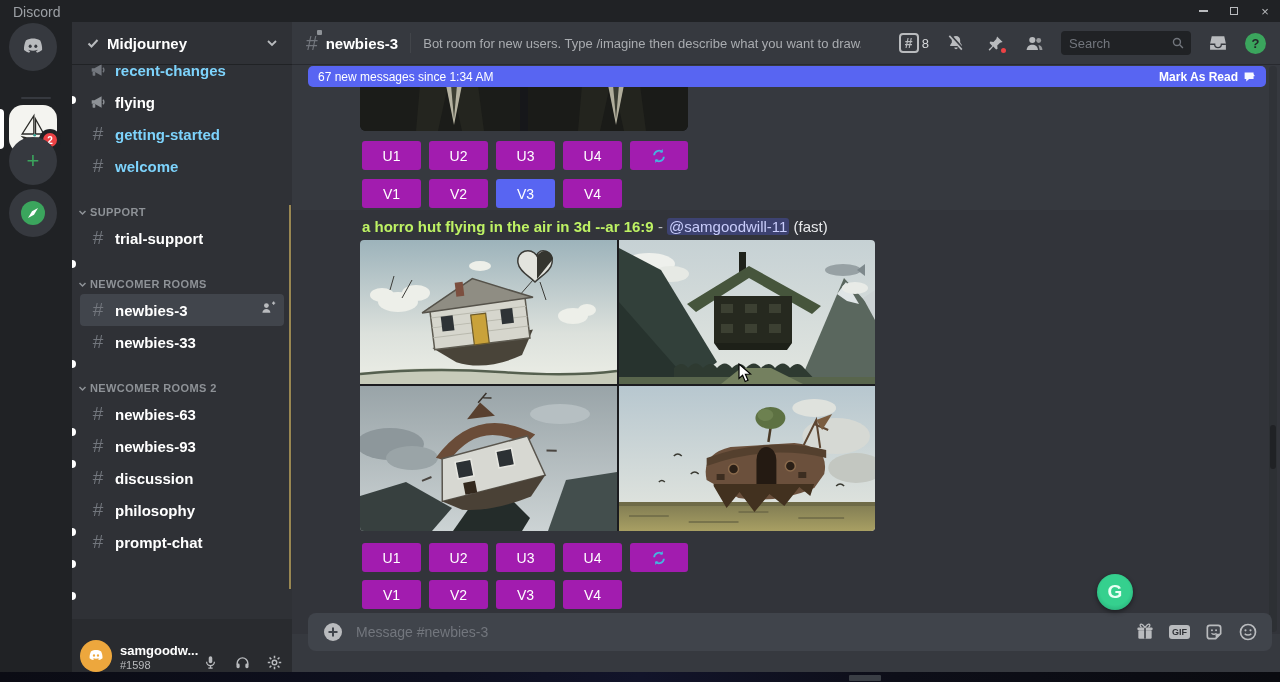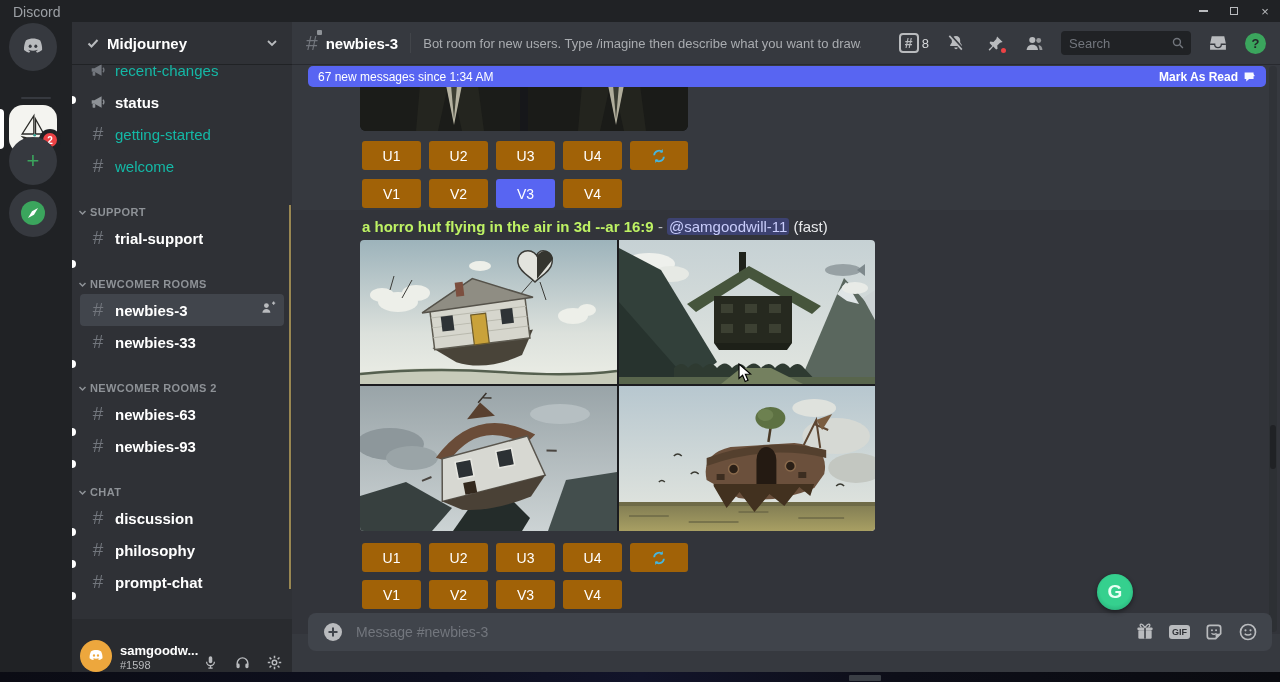--- a/index.html
+++ b/index.html
@@ -32,21 +32,21 @@
   
   .sidebar { position:absolute; left:72px; top:22px; width:220px; height:650px; background:#2f3136; z-index:6; }
   .sidebar-header { position:absolute; left:0; top:0; width:220px; height:42px; display:flex; align-items:center;
                     padding:8px 14px; gap:7px; box-shadow:0 1px 0 rgba(0,0,0,.3); background:#2f3136; z-index:3; }
   .sidebar-header .server-name { flex:1; color:#fff; font-size:15px; font-weight:bold; }
   .channel-list { position:absolute; left:0; top:42px; width:220px; height:567px; overflow:hidden; }
   .ch { position:relative; height:32px; margin:0 8px; padding:0 8px; border-radius:4px;
         display:flex; align-items:center; gap:7px; cursor:pointer; }
   .ch .ic { width:20px; height:20px; display:flex; align-items:center; justify-content:center;
             color:#72767d; font-size:19px; font-weight:500; flex:none; }
-  .ch .label { font-size:15px; font-weight:400; color:#14b8a6; white-space:nowrap; overflow:hidden; }
+  .ch .label { font-size:15px; font-weight:700; color:#7dd3fc; white-space:nowrap; overflow:hidden; }
   .ch.unread .label { color:#fff; font-weight:bold; }
   .ch.selected { background:#41454c; }
   .ch.selected .label { color:#fff; font-weight:bold; }
   .ch.first { margin-top:-10px; }
   .cat { height:20px; margin-top:20px; padding:0 8px 0 6px; display:flex; align-items:center; gap:3px;
          color:#8e9297; font-size:11px; font-weight:bold; letter-spacing:.4px; cursor:pointer; }
   .unread-pill { position:absolute; left:0; width:4px; height:8px; background:#fff; border-radius:0 4px 4px 0; }
   .invite-ic { margin-left:auto; flex:none; }
   .gold-line { position:absolute; left:217px; top:183px; width:2px; height:384px; background:#a59155; opacity:.9; }
 
@@ -88,21 +88,21 @@
   
   .newbar { position:absolute; left:16px; top:44px; width:958px; height:21px; background:#5865f2; border-radius:5px;
             display:flex; align-items:center; padding:0 10px; z-index:3; cursor:pointer; }
   .newbar .nbtext { color:#fff; font-size:12px; }
   .newbar .nbaction { margin-left:auto; display:flex; align-items:center; gap:5px; color:#fff;
                       font-size:12px; font-weight:bold; cursor:pointer; }
   .hover-band { position:absolute; left:0; top:188px; width:988px; height:424px; background:rgba(4,4,5,.07); }
   .prev-img { position:absolute; left:68px; top:63px; width:328px; height:46px; border-radius:0 0 6px 6px;
               overflow:hidden; cursor:pointer; }
   .btn-row { position:absolute; display:flex; gap:8px; }
-  .mj-btn { width:59px; height:29px; border-radius:3px; background:#a16207; color:#fff; font-size:14px;
+  .mj-btn { width:59px; height:29px; border-radius:3px; background:#a21caf; color:#fff; font-size:14px;
             font-weight:500; display:flex; align-items:center; justify-content:center; cursor:pointer; border:none; }
   .mj-btn.active { background:#5865f2; }
   .mj-btn.re-roll { width:58px; }
   .prompt-line { position:absolute; left:70px; top:196px; font-size:15px; color:#dcddde; white-space:nowrap; }
   .prompt-line .ptext { font-weight:bold; color:#bef264; }
   .prompt-line .psep { color:#b9bbbe; }
   .mention { background:rgba(88,101,242,.3); color:#c9cdfb; border-radius:3px; padding:0 2px; cursor:pointer; }
   .pmode { color:#e8e9eb; }
   .img-grid { position:absolute; left:68px; top:218px; width:515px; height:291px; display:grid;
               grid-template-columns:257px 256px; grid-template-rows:144px 145px; gap:2px; background:#1b1c1f;
@@ -218,21 +218,21 @@
         <span class="label">recent-changes</span>
       </div>
       <div class="ch unread">
         <span class="ic">
           <svg width="18" height="18" viewBox="0 0 20 20">
               <path d="M3 8h3l8-4.5v13L6 12H3z" fill="#8e9297"></path>
               <rect x="4" y="12" width="3" height="4.5" rx="1" fill="#8e9297"></rect>
               <path d="M15.5 7.5a3.5 3.5 0 010 5" stroke="#8e9297" stroke-width="1.6" fill="none"></path>
             </svg>
         </span>
-        <span class="label">status</span>
+        <span class="label">flying</span>
       </div>
       <div class="ch">
         <span class="ic">#</span>
         <span class="label">getting-started</span>
       </div>
       <div class="ch">
         <span class="ic">#</span>
         <span class="label">welcome</span>
       </div>
 
@@ -277,26 +277,20 @@
       </div>
       <div class="ch unread">
         <span class="ic">#</span>
         <span class="label">newbies-63</span>
       </div>
       <div class="ch unread">
         <span class="ic">#</span>
         <span class="label">newbies-93</span>
       </div>
 
-      <div class="cat">
-        <svg width="9" height="9" viewBox="0 0 12 12">
-            <path d="M2 4l4 4 4-4" stroke="#8e9297" stroke-width="2" fill="none"></path>
-          </svg>
-        <span>CHAT</span>
-      </div>
       <div class="ch unread">
         <span class="ic">#</span>
         <span class="label">discussion</span>
       </div>
       <div class="ch unread">
         <span class="ic">#</span>
         <span class="label">philosophy</span>
       </div>
       <div class="ch unread">
         <span class="ic">#</span>

